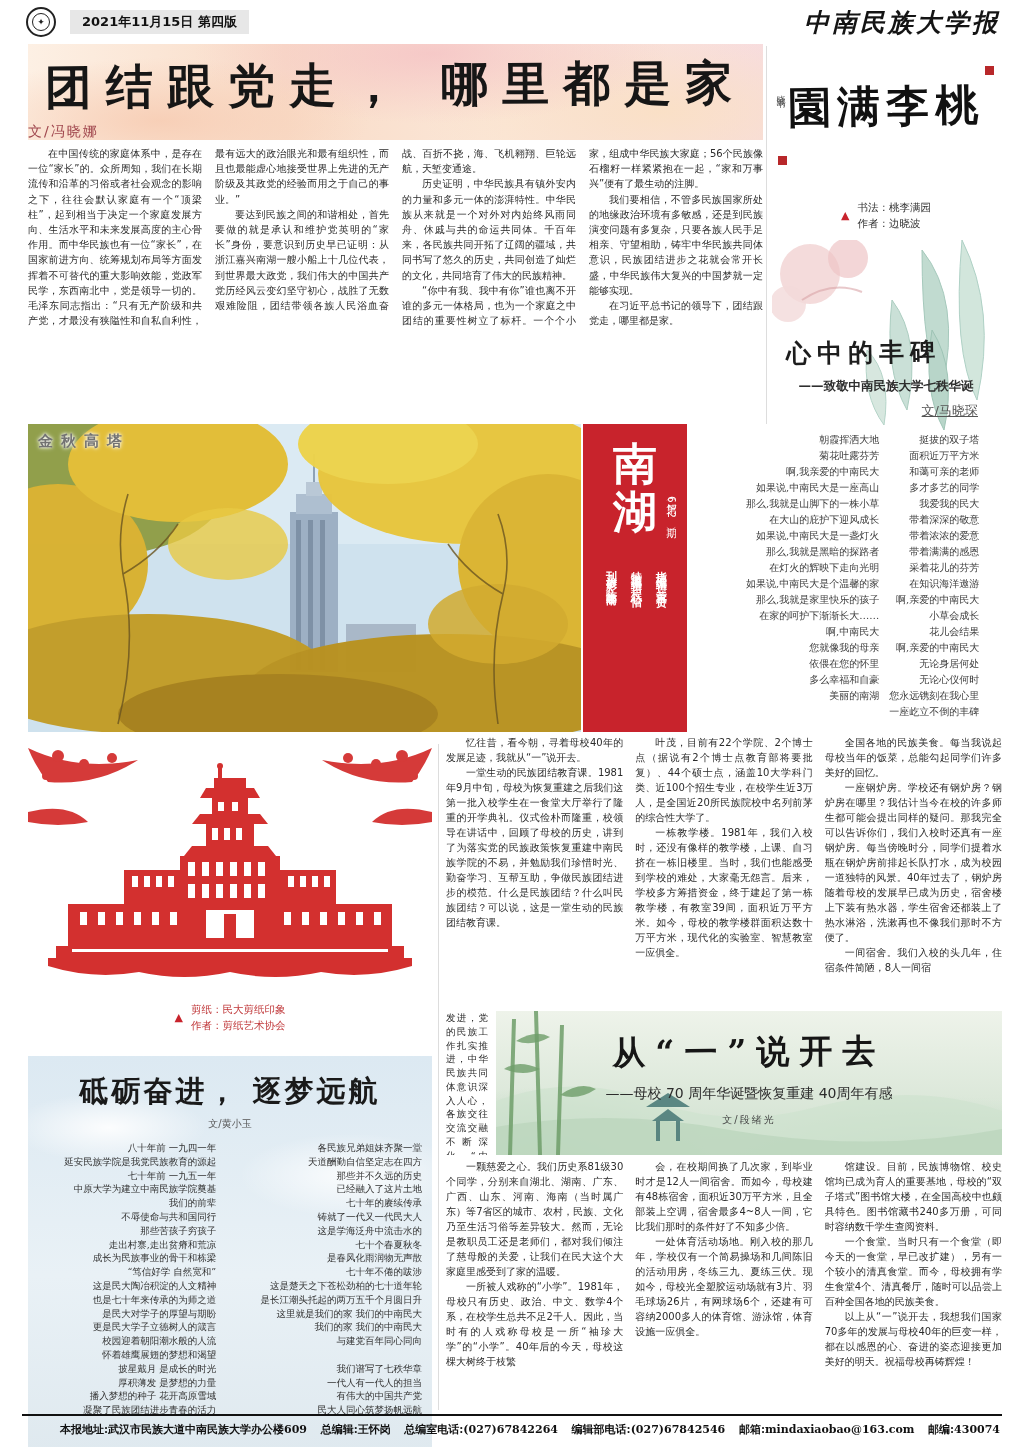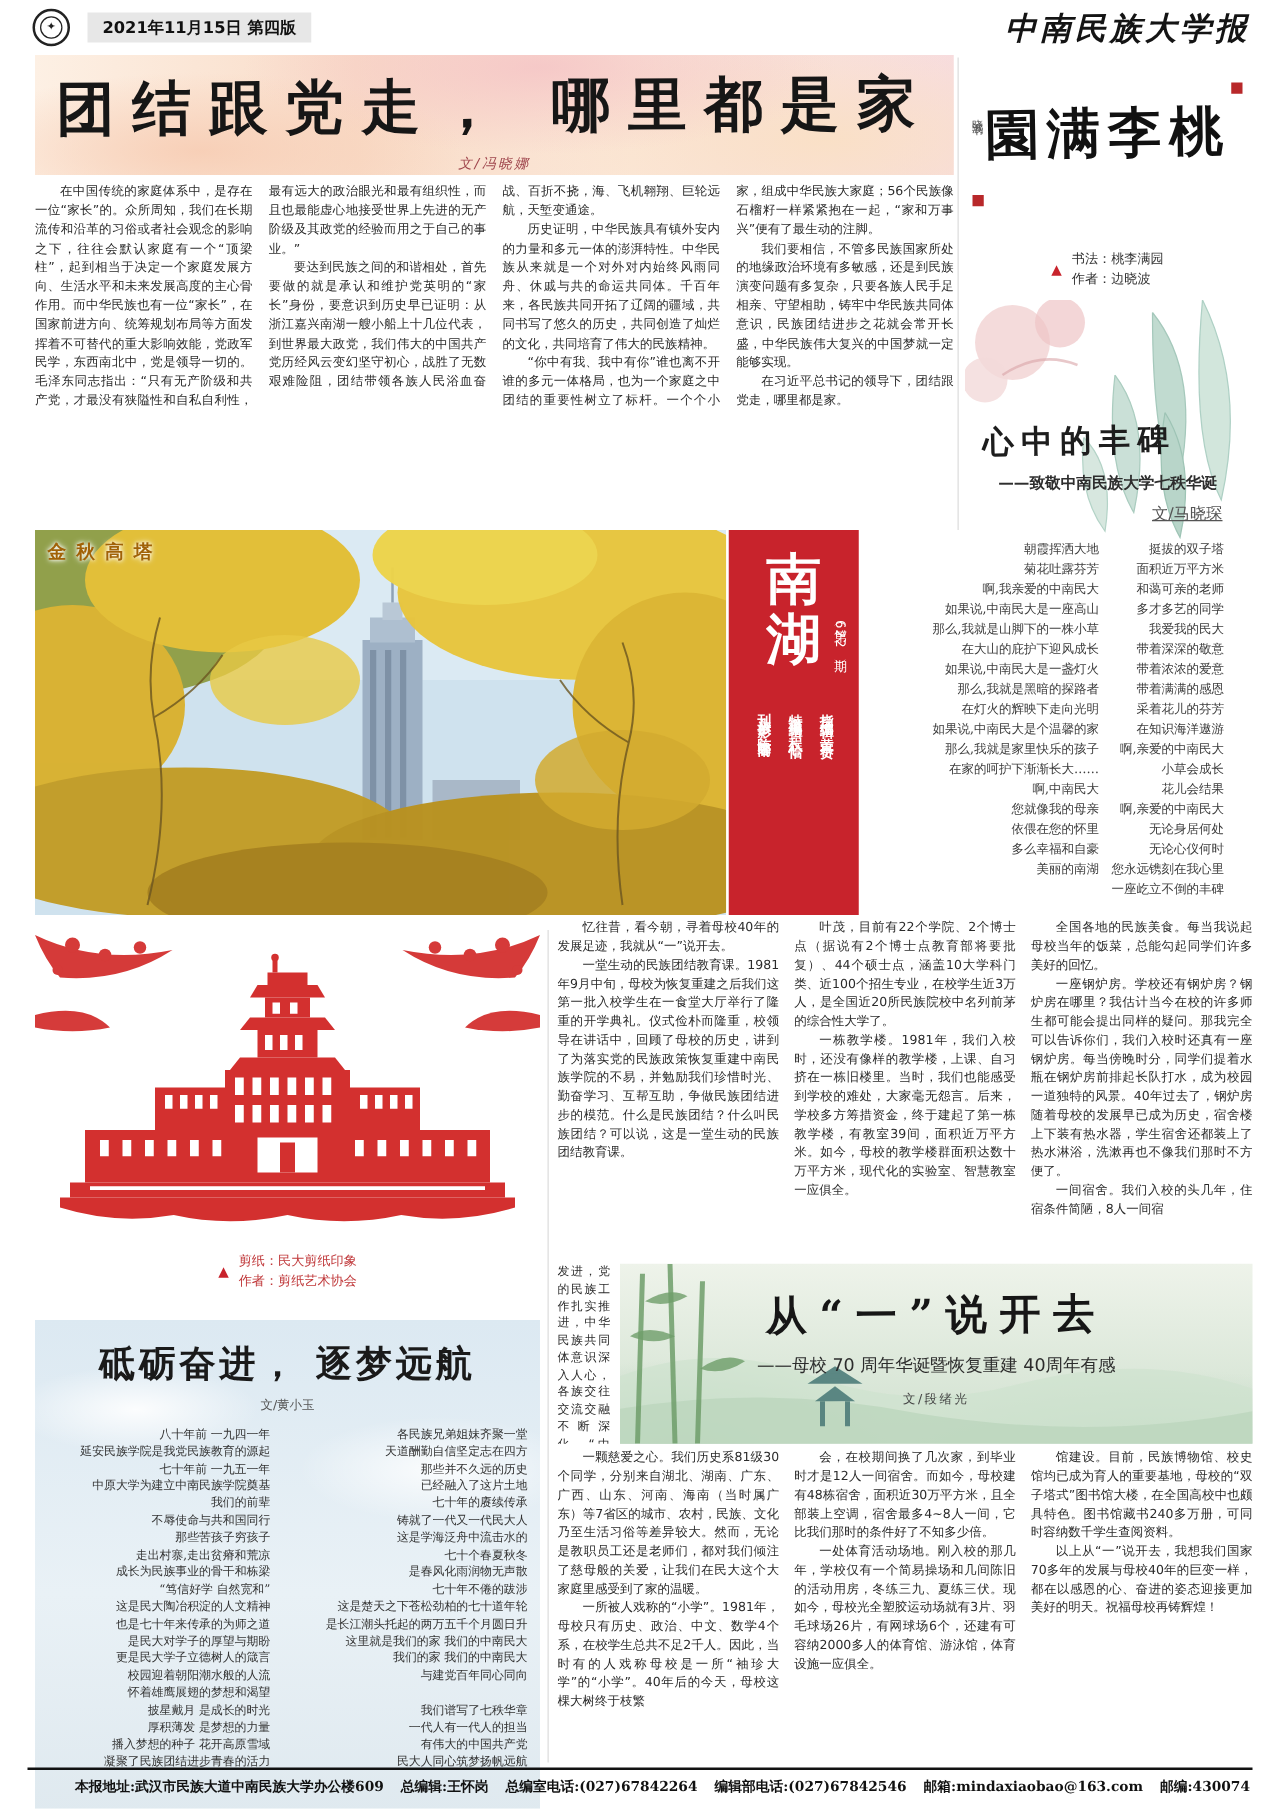--- a/index.html
+++ b/index.html
@@ -15,21 +15,21 @@
   .masthead{margin-left:auto;font-size:25px;font-weight:bold;font-style:italic;letter-spacing:3px;color:#141414;}
 
   
   .headline-band{position:absolute;left:28px;top:44px;width:735px;height:96px;
      background:
        radial-gradient(ellipse 300px 90px at 18% 80%, rgba(247,205,180,.9), rgba(247,205,180,0) 70%),
        radial-gradient(ellipse 340px 100px at 55% 10%, rgba(244,192,196,.75), rgba(244,192,196,0) 70%),
        radial-gradient(ellipse 320px 110px at 86% 70%, rgba(250,224,196,.9), rgba(250,224,196,0) 75%),
        linear-gradient(90deg,#fdf0e4,#f9dcc8 35%,#fbe7d8 65%,#f7dce0);}
   .headline{padding-top:10px;text-align:center;font-size:47px;font-weight:900;letter-spacing:14px;color:#161616;transform:rotate(-.4deg);}
-  .headline-byline{text-align:center;font-size:11px;color:#a0474e;margin-top:6px;letter-spacing:2px;font-style:italic;}
+  .headline-byline{font-size:14px;color:#a0474e;margin-top:6px;letter-spacing:2px;}
 
   
   .lead-body{position:absolute;left:28px;top:146px;width:735px;height:266px;overflow:hidden;
      column-count:4;column-gap:13px;font-size:10px;line-height:1.52;text-align:justify;color:#2b2b2b;}
   .para{text-indent:2em;margin:0;}
 
   
   .vdiv1{position:absolute;left:766px;top:46px;height:378px;border-left:1px solid #ddd;}
   .right-panel{position:absolute;left:772px;top:44px;width:228px;height:382px;}
   .calli-wrap{position:relative;height:146px;}
@@ -41,21 +41,21 @@
   .calli-caption{display:flex;align-items:center;justify-content:center;gap:8px;margin-top:10px;}
   .tri{color:#c8232c;font-size:11px;line-height:1;}
   .cap-lines{font-size:10.5px;color:#333;line-height:1.5;}
   .painting{position:relative;height:196px;margin-top:8px;}
   .monu-title{position:absolute;left:14px;top:96px;font-size:25px;font-weight:900;letter-spacing:6px;color:#1d1d1d;transform:rotate(-1deg);}
   .monu-sub{position:absolute;left:0;top:138px;width:100%;text-align:center;font-size:12.5px;font-weight:bold;color:#2e2e2e;}
   .monu-byline{position:absolute;right:22px;top:162px;font-size:13px;color:#555;text-decoration:underline;}
 
   
   .photo{position:absolute;left:28px;top:424px;width:553px;height:308px;overflow:hidden;}
-  .photo-label{position:absolute;left:10px;top:8px;font-size:15px;font-weight:bold;letter-spacing:8px;color:#a16207;
+  .photo-label{position:absolute;left:10px;top:8px;font-size:15px;font-weight:bold;letter-spacing:8px;color:#737373;
      text-shadow:0 0 3px #fff,0 0 5px #fff;z-index:3;}
 
   
   .nanhu{position:absolute;left:583px;top:424px;width:104px;height:308px;background:#c8232c;color:#fff;}
   .nanhu-title{padding-top:16px;text-align:center;font-size:44px;font-weight:900;line-height:1.08;letter-spacing:0;}
   .nanhu-issue{position:absolute;right:8px;top:70px;writing-mode:vertical-rl;font-size:10.5px;letter-spacing:1px;}
   .nanhu-credits{position:absolute;left:0;right:0;bottom:12px;height:158px;display:flex;justify-content:center;}
   .nanhu-credits .col{writing-mode:vertical-rl;font-size:11px;letter-spacing:3px;margin:0 5px;font-weight:bold;}
 
   
@@ -452,20 +452,21 @@
       <div class="ma-col">
           <div class="para">一颗慈爱之心。我们历史系81级30个同学，分别来自湖北、湖南、广东、广西、山东、河南、海南（当时属广东）等7省区的城市、农村，民族、文化乃至生活习俗等差异较大。然而，无论是教职员工还是老师们，都对我们倾注了慈母般的关爱，让我们在民大这个大家庭里感受到了家的温暖。</div>
           <div class="para">一所被人戏称的“小学”。1981年，母校只有历史、政治、中文、数学4个系，在校学生总共不足2千人。因此，当时有的人戏称母校是一所“袖珍大学”的“小学”。40年后的今天，母校这棵大树终于枝繁</div>
         </div>
       <div class="ma-col">
           <div class="para">会，在校期间换了几次家，到毕业时才是12人一间宿舍。而如今，母校建有48栋宿舍，面积近30万平方米，且全部装上空调，宿舍最多4~8人一间，它比我们那时的条件好了不知多少倍。</div>
           <div class="para">一处体育活动场地。刚入校的那几年，学校仅有一个简易操场和几间陈旧的活动用房，冬练三九、夏练三伏。现如今，母校光全塑胶运动场就有3片、羽毛球场26片，有网球场6个，还建有可容纳2000多人的体育馆、游泳馆，体育设施一应俱全。</div>
         </div>
       <div class="ma-col">
           <div class="para">馆建设。目前，民族博物馆、校史馆均已成为育人的重要基地，母校的“双子塔式”图书馆大楼，在全国高校中也颇具特色。图书馆藏书240多万册，可同时容纳数千学生查阅资料。</div>
+          <div class="para">一个食堂。当时只有一个食堂（即今天的一食堂，早已改扩建），另有一个较小的清真食堂。而今，母校拥有学生食堂4个、清真餐厅，随时可以品尝上百种全国各地的民族美食。</div>
           <div class="para">以上从“一”说开去，我想我们国家70多年的发展与母校40年的巨变一样，都在以感恩的心、奋进的姿态迎接更加美好的明天。祝福母校再铸辉煌！</div>
         </div>
     </div>
   </div>
 
   <div class="footer-rule"></div>
   <div class="footer">
     <span>本报地址:武汉市民族大道中南民族大学办公楼609</span>
     <span>总编辑:王怀岗</span>
     <span>总编室电话:(027)67842264</span>

